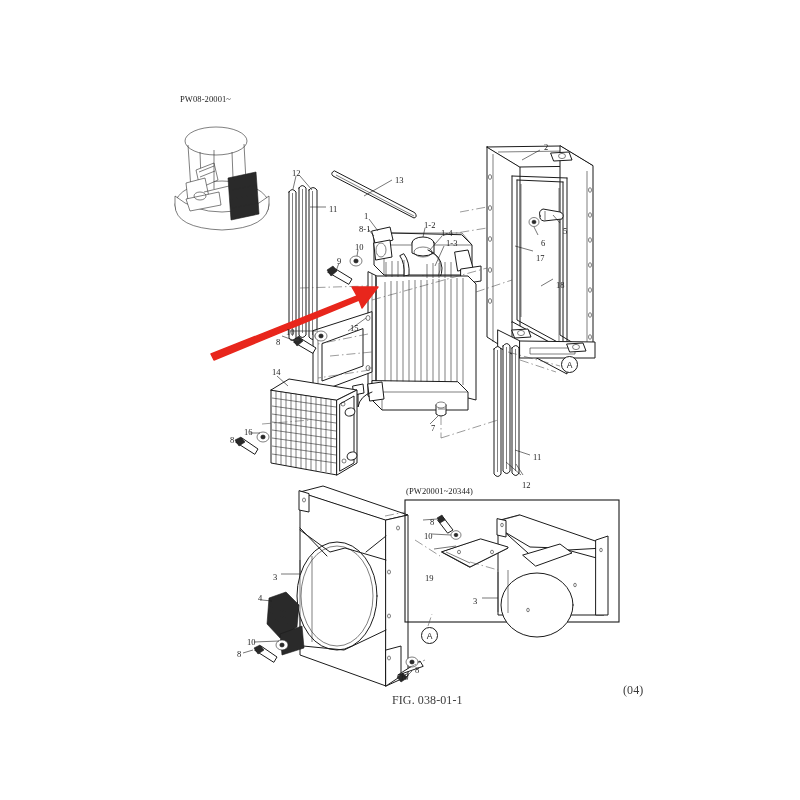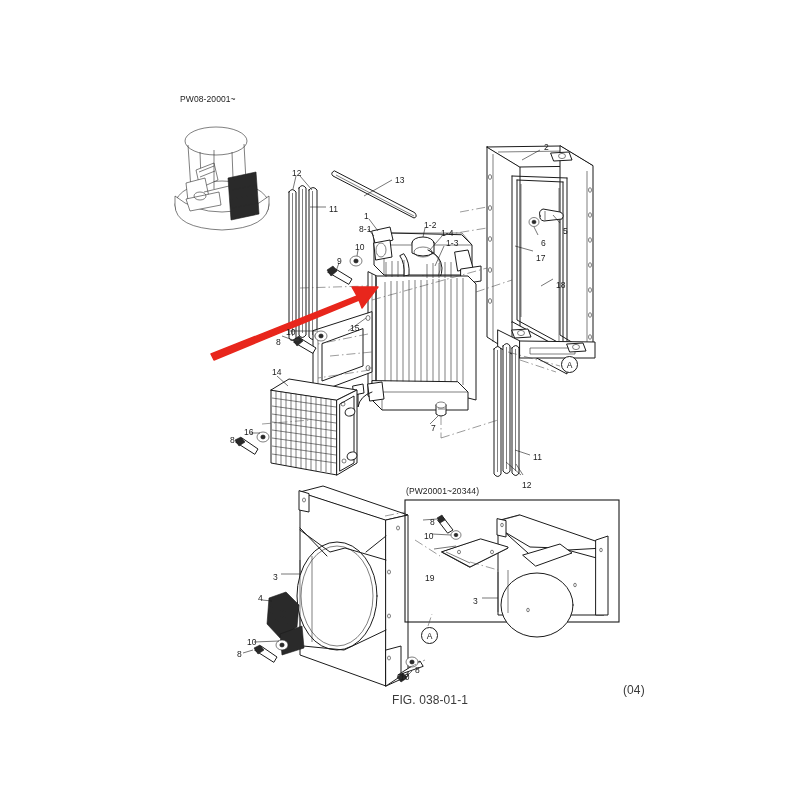--- a/index.html
+++ b/index.html
@@ -1,20 +1,20 @@
 <!DOCTYPE html>
 <html><head>
 <meta charset="utf-8">
 <title>Parts Diagram</title>
 <style>
   html,body{margin:0;padding:0;background:#ffffff;}
   body{width:800px;height:800px;overflow:hidden;font-family:"Liberation Sans",sans-serif;}
   #sheet{position:relative;width:800px;height:800px;background:#ffffff;}
   svg.layer{position:absolute;left:0;top:0;width:800px;height:800px;}
-  .lbl{position:absolute;font-family:Liberation Sans, sans-serif;font-size:8.5px;color:#1b1b1b;
+  .lbl{position:absolute;font-family:Liberation Serif, serif;font-size:8.5px;color:#1b1b1b;
        white-space:nowrap;line-height:1;letter-spacing:0.1px;}
   .lbl.hdr{font-size:8.5px;}
   .lbl.fig{font-size:12px;color:#3a3a3a;margin-left:16px;}
   .circA{position:absolute;width:15px;height:15px;border:1.1px solid #1b1b1b;border-radius:50%;
          font-size:8.5px;display:flex;align-items:center;justify-content:center;color:#1b1b1b;
          font-family:"Liberation Sans",sans-serif;background:#fff;}
 </style>
 </head>
 <body>
 

